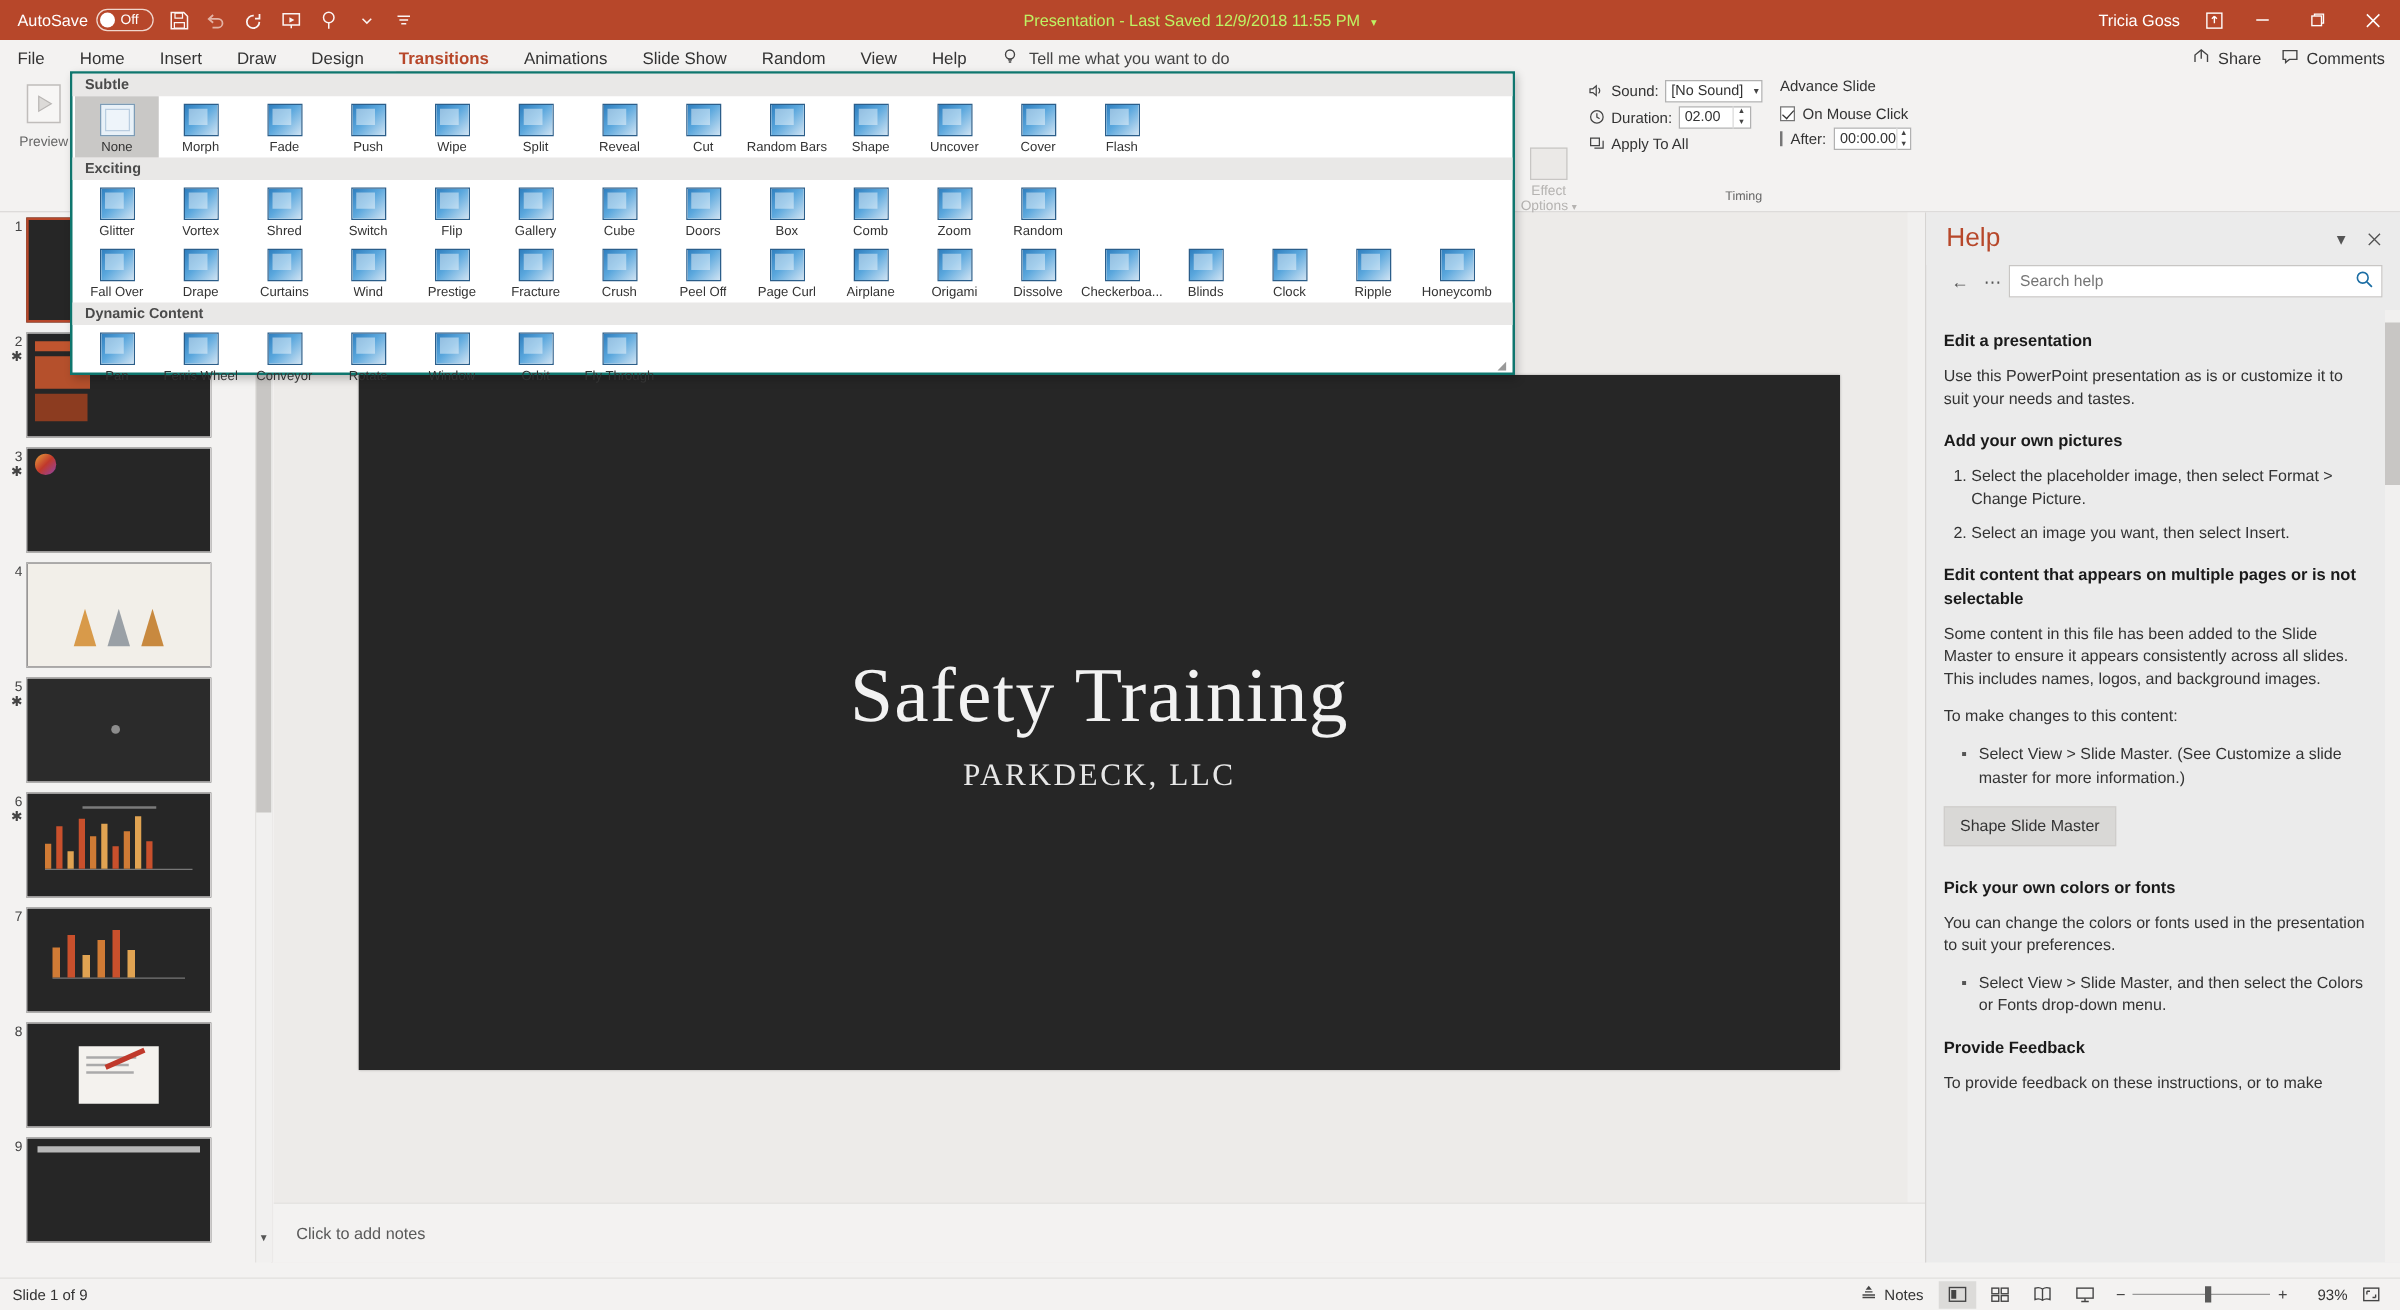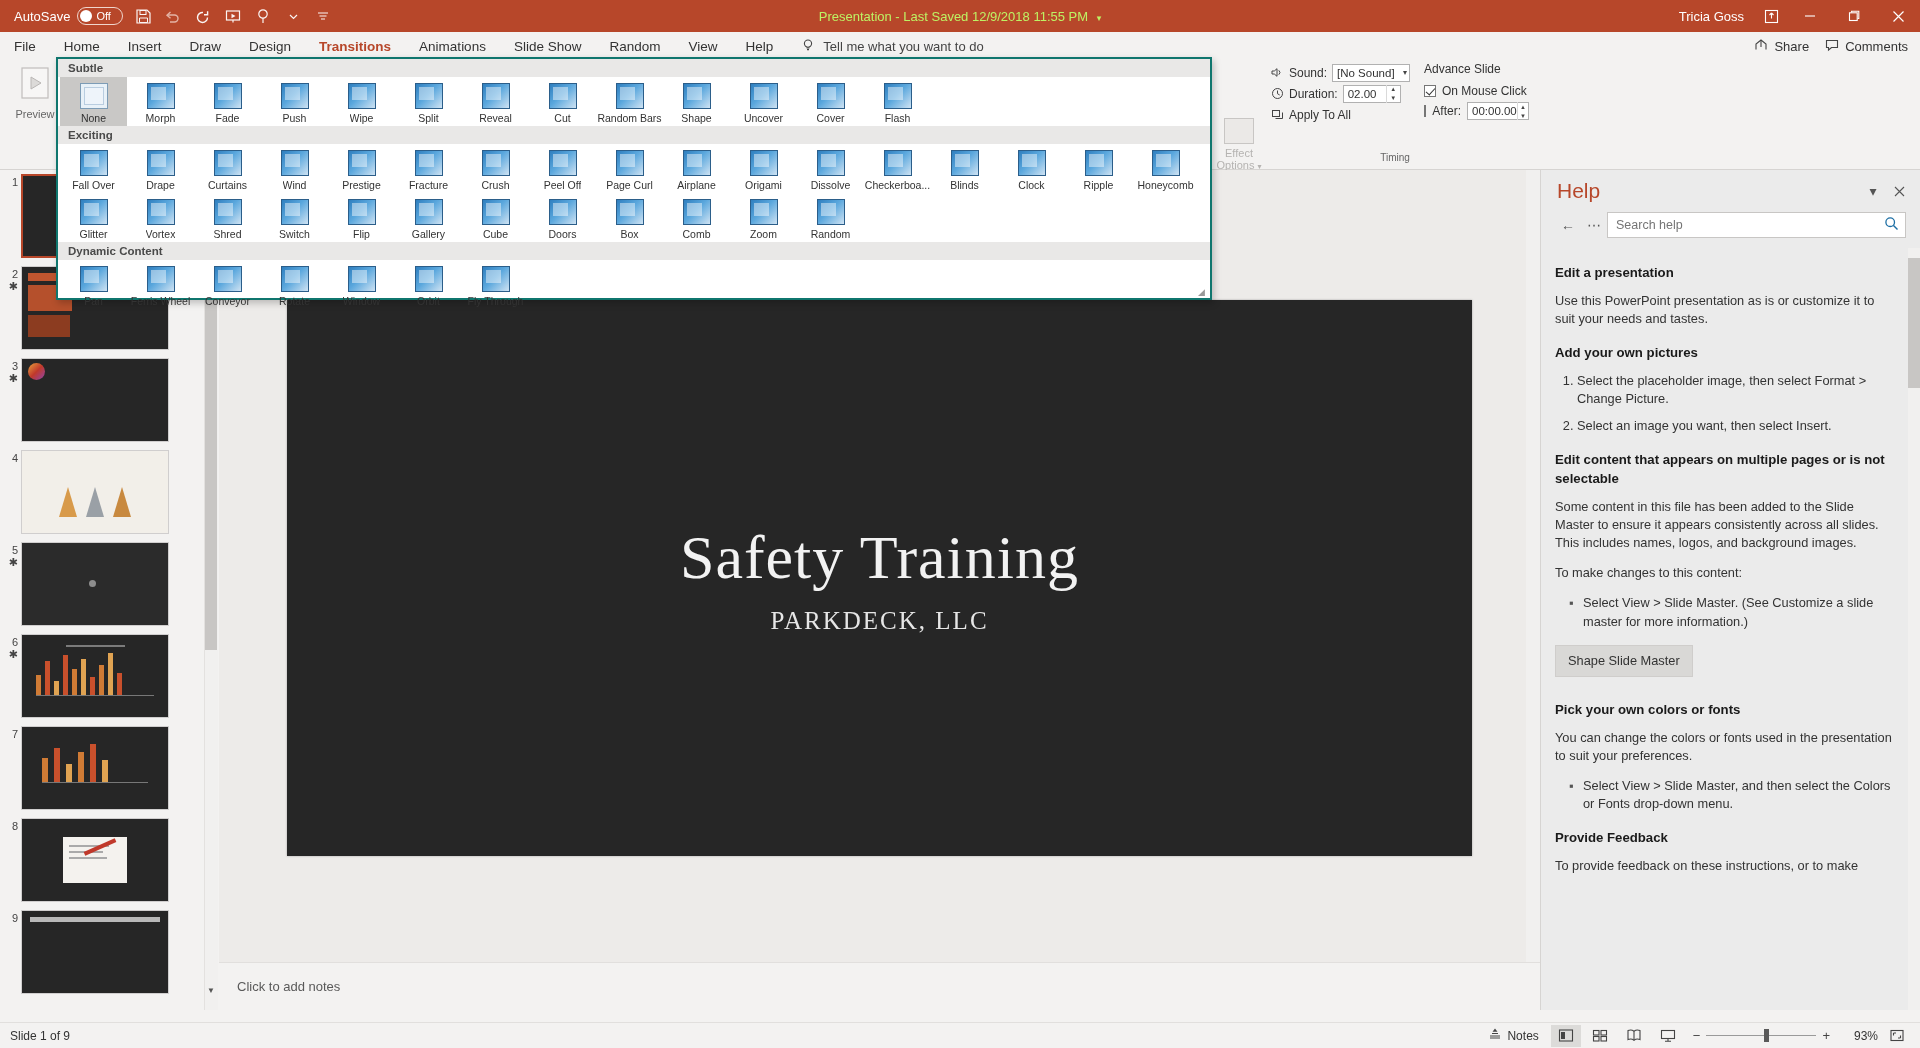--- a/index.html
+++ b/index.html
@@ -574,20 +574,106 @@
             <div class="gal-caption">Flash</div>
           </div>
         </div>
         <div class="gal-header">Exciting</div>
         <div class="gal-row">
           <div class="gal-item">
             <div class="gal-thumb">
               <div style="position:absolute;inset:0;background:linear-gradient(135deg,#2f7fbf 0%,#5aa7dd 45%,#cfe3f3 100%);"></div>
               <div style="position:absolute;left:3px;top:3px;right:8px;bottom:8px;background:rgba(255,255,255,.45);"></div>
             </div>
+            <div class="gal-caption">Glitter</div>
+          </div>
+          <div class="gal-item">
+            <div class="gal-thumb">
+              <div style="position:absolute;inset:0;background:linear-gradient(135deg,#2f7fbf 0%,#5aa7dd 45%,#cfe3f3 100%);"></div>
+              <div style="position:absolute;left:3px;top:3px;right:8px;bottom:8px;background:rgba(255,255,255,.45);"></div>
+            </div>
+            <div class="gal-caption">Vortex</div>
+          </div>
+          <div class="gal-item">
+            <div class="gal-thumb">
+              <div style="position:absolute;inset:0;background:linear-gradient(135deg,#2f7fbf 0%,#5aa7dd 45%,#cfe3f3 100%);"></div>
+              <div style="position:absolute;left:3px;top:3px;right:8px;bottom:8px;background:rgba(255,255,255,.45);"></div>
+            </div>
+            <div class="gal-caption">Shred</div>
+          </div>
+          <div class="gal-item">
+            <div class="gal-thumb">
+              <div style="position:absolute;inset:0;background:linear-gradient(135deg,#2f7fbf 0%,#5aa7dd 45%,#cfe3f3 100%);"></div>
+              <div style="position:absolute;left:3px;top:3px;right:8px;bottom:8px;background:rgba(255,255,255,.45);"></div>
+            </div>
+            <div class="gal-caption">Switch</div>
+          </div>
+          <div class="gal-item">
+            <div class="gal-thumb">
+              <div style="position:absolute;inset:0;background:linear-gradient(135deg,#2f7fbf 0%,#5aa7dd 45%,#cfe3f3 100%);"></div>
+              <div style="position:absolute;left:3px;top:3px;right:8px;bottom:8px;background:rgba(255,255,255,.45);"></div>
+            </div>
+            <div class="gal-caption">Flip</div>
+          </div>
+          <div class="gal-item">
+            <div class="gal-thumb">
+              <div style="position:absolute;inset:0;background:linear-gradient(135deg,#2f7fbf 0%,#5aa7dd 45%,#cfe3f3 100%);"></div>
+              <div style="position:absolute;left:3px;top:3px;right:8px;bottom:8px;background:rgba(255,255,255,.45);"></div>
+            </div>
+            <div class="gal-caption">Gallery</div>
+          </div>
+          <div class="gal-item">
+            <div class="gal-thumb">
+              <div style="position:absolute;inset:0;background:linear-gradient(135deg,#2f7fbf 0%,#5aa7dd 45%,#cfe3f3 100%);"></div>
+              <div style="position:absolute;left:3px;top:3px;right:8px;bottom:8px;background:rgba(255,255,255,.45);"></div>
+            </div>
+            <div class="gal-caption">Cube</div>
+          </div>
+          <div class="gal-item">
+            <div class="gal-thumb">
+              <div style="position:absolute;inset:0;background:linear-gradient(135deg,#2f7fbf 0%,#5aa7dd 45%,#cfe3f3 100%);"></div>
+              <div style="position:absolute;left:3px;top:3px;right:8px;bottom:8px;background:rgba(255,255,255,.45);"></div>
+            </div>
+            <div class="gal-caption">Doors</div>
+          </div>
+          <div class="gal-item">
+            <div class="gal-thumb">
+              <div style="position:absolute;inset:0;background:linear-gradient(135deg,#2f7fbf 0%,#5aa7dd 45%,#cfe3f3 100%);"></div>
+              <div style="position:absolute;left:3px;top:3px;right:8px;bottom:8px;background:rgba(255,255,255,.45);"></div>
+            </div>
+            <div class="gal-caption">Box</div>
+          </div>
+          <div class="gal-item">
+            <div class="gal-thumb">
+              <div style="position:absolute;inset:0;background:linear-gradient(135deg,#2f7fbf 0%,#5aa7dd 45%,#cfe3f3 100%);"></div>
+              <div style="position:absolute;left:3px;top:3px;right:8px;bottom:8px;background:rgba(255,255,255,.45);"></div>
+            </div>
+            <div class="gal-caption">Comb</div>
+          </div>
+          <div class="gal-item">
+            <div class="gal-thumb">
+              <div style="position:absolute;inset:0;background:linear-gradient(135deg,#2f7fbf 0%,#5aa7dd 45%,#cfe3f3 100%);"></div>
+              <div style="position:absolute;left:3px;top:3px;right:8px;bottom:8px;background:rgba(255,255,255,.45);"></div>
+            </div>
+            <div class="gal-caption">Zoom</div>
+          </div>
+          <div class="gal-item">
+            <div class="gal-thumb">
+              <div style="position:absolute;inset:0;background:linear-gradient(135deg,#2f7fbf 0%,#5aa7dd 45%,#cfe3f3 100%);"></div>
+              <div style="position:absolute;left:3px;top:3px;right:8px;bottom:8px;background:rgba(255,255,255,.45);"></div>
+            </div>
+            <div class="gal-caption">Random</div>
+          </div>
+        </div>
+        <div class="gal-row">
+          <div class="gal-item">
+            <div class="gal-thumb">
+              <div style="position:absolute;inset:0;background:linear-gradient(135deg,#2f7fbf 0%,#5aa7dd 45%,#cfe3f3 100%);"></div>
+              <div style="position:absolute;left:3px;top:3px;right:8px;bottom:8px;background:rgba(255,255,255,.45);"></div>
+            </div>
             <div class="gal-caption">Fall Over</div>
           </div>
           <div class="gal-item">
             <div class="gal-thumb">
               <div style="position:absolute;inset:0;background:linear-gradient(135deg,#2f7fbf 0%,#5aa7dd 45%,#cfe3f3 100%);"></div>
               <div style="position:absolute;left:3px;top:3px;right:8px;bottom:8px;background:rgba(255,255,255,.45);"></div>
             </div>
             <div class="gal-caption">Drape</div>
           </div>
           <div class="gal-item">
@@ -687,106 +773,20 @@
               <div style="position:absolute;left:3px;top:3px;right:8px;bottom:8px;background:rgba(255,255,255,.45);"></div>
             </div>
             <div class="gal-caption">Ripple</div>
           </div>
           <div class="gal-item">
             <div class="gal-thumb">
               <div style="position:absolute;inset:0;background:linear-gradient(135deg,#2f7fbf 0%,#5aa7dd 45%,#cfe3f3 100%);"></div>
               <div style="position:absolute;left:3px;top:3px;right:8px;bottom:8px;background:rgba(255,255,255,.45);"></div>
             </div>
             <div class="gal-caption">Honeycomb</div>
-          </div>
-        </div>
-        <div class="gal-row">
-          <div class="gal-item">
-            <div class="gal-thumb">
-              <div style="position:absolute;inset:0;background:linear-gradient(135deg,#2f7fbf 0%,#5aa7dd 45%,#cfe3f3 100%);"></div>
-              <div style="position:absolute;left:3px;top:3px;right:8px;bottom:8px;background:rgba(255,255,255,.45);"></div>
-            </div>
-            <div class="gal-caption">Glitter</div>
-          </div>
-          <div class="gal-item">
-            <div class="gal-thumb">
-              <div style="position:absolute;inset:0;background:linear-gradient(135deg,#2f7fbf 0%,#5aa7dd 45%,#cfe3f3 100%);"></div>
-              <div style="position:absolute;left:3px;top:3px;right:8px;bottom:8px;background:rgba(255,255,255,.45);"></div>
-            </div>
-            <div class="gal-caption">Vortex</div>
-          </div>
-          <div class="gal-item">
-            <div class="gal-thumb">
-              <div style="position:absolute;inset:0;background:linear-gradient(135deg,#2f7fbf 0%,#5aa7dd 45%,#cfe3f3 100%);"></div>
-              <div style="position:absolute;left:3px;top:3px;right:8px;bottom:8px;background:rgba(255,255,255,.45);"></div>
-            </div>
-            <div class="gal-caption">Shred</div>
-          </div>
-          <div class="gal-item">
-            <div class="gal-thumb">
-              <div style="position:absolute;inset:0;background:linear-gradient(135deg,#2f7fbf 0%,#5aa7dd 45%,#cfe3f3 100%);"></div>
-              <div style="position:absolute;left:3px;top:3px;right:8px;bottom:8px;background:rgba(255,255,255,.45);"></div>
-            </div>
-            <div class="gal-caption">Switch</div>
-          </div>
-          <div class="gal-item">
-            <div class="gal-thumb">
-              <div style="position:absolute;inset:0;background:linear-gradient(135deg,#2f7fbf 0%,#5aa7dd 45%,#cfe3f3 100%);"></div>
-              <div style="position:absolute;left:3px;top:3px;right:8px;bottom:8px;background:rgba(255,255,255,.45);"></div>
-            </div>
-            <div class="gal-caption">Flip</div>
-          </div>
-          <div class="gal-item">
-            <div class="gal-thumb">
-              <div style="position:absolute;inset:0;background:linear-gradient(135deg,#2f7fbf 0%,#5aa7dd 45%,#cfe3f3 100%);"></div>
-              <div style="position:absolute;left:3px;top:3px;right:8px;bottom:8px;background:rgba(255,255,255,.45);"></div>
-            </div>
-            <div class="gal-caption">Gallery</div>
-          </div>
-          <div class="gal-item">
-            <div class="gal-thumb">
-              <div style="position:absolute;inset:0;background:linear-gradient(135deg,#2f7fbf 0%,#5aa7dd 45%,#cfe3f3 100%);"></div>
-              <div style="position:absolute;left:3px;top:3px;right:8px;bottom:8px;background:rgba(255,255,255,.45);"></div>
-            </div>
-            <div class="gal-caption">Cube</div>
-          </div>
-          <div class="gal-item">
-            <div class="gal-thumb">
-              <div style="position:absolute;inset:0;background:linear-gradient(135deg,#2f7fbf 0%,#5aa7dd 45%,#cfe3f3 100%);"></div>
-              <div style="position:absolute;left:3px;top:3px;right:8px;bottom:8px;background:rgba(255,255,255,.45);"></div>
-            </div>
-            <div class="gal-caption">Doors</div>
-          </div>
-          <div class="gal-item">
-            <div class="gal-thumb">
-              <div style="position:absolute;inset:0;background:linear-gradient(135deg,#2f7fbf 0%,#5aa7dd 45%,#cfe3f3 100%);"></div>
-              <div style="position:absolute;left:3px;top:3px;right:8px;bottom:8px;background:rgba(255,255,255,.45);"></div>
-            </div>
-            <div class="gal-caption">Box</div>
-          </div>
-          <div class="gal-item">
-            <div class="gal-thumb">
-              <div style="position:absolute;inset:0;background:linear-gradient(135deg,#2f7fbf 0%,#5aa7dd 45%,#cfe3f3 100%);"></div>
-              <div style="position:absolute;left:3px;top:3px;right:8px;bottom:8px;background:rgba(255,255,255,.45);"></div>
-            </div>
-            <div class="gal-caption">Comb</div>
-          </div>
-          <div class="gal-item">
-            <div class="gal-thumb">
-              <div style="position:absolute;inset:0;background:linear-gradient(135deg,#2f7fbf 0%,#5aa7dd 45%,#cfe3f3 100%);"></div>
-              <div style="position:absolute;left:3px;top:3px;right:8px;bottom:8px;background:rgba(255,255,255,.45);"></div>
-            </div>
-            <div class="gal-caption">Zoom</div>
-          </div>
-          <div class="gal-item">
-            <div class="gal-thumb">
-              <div style="position:absolute;inset:0;background:linear-gradient(135deg,#2f7fbf 0%,#5aa7dd 45%,#cfe3f3 100%);"></div>
-              <div style="position:absolute;left:3px;top:3px;right:8px;bottom:8px;background:rgba(255,255,255,.45);"></div>
-            </div>
-            <div class="gal-caption">Random</div>
           </div>
         </div>
         <div class="gal-header">Dynamic Content</div>
         <div class="gal-row">
           <div class="gal-item">
             <div class="gal-thumb">
               <div style="position:absolute;inset:0;background:linear-gradient(135deg,#2f7fbf 0%,#5aa7dd 45%,#cfe3f3 100%);"></div>
               <div style="position:absolute;left:3px;top:3px;right:8px;bottom:8px;background:rgba(255,255,255,.45);"></div>
             </div>
             <div class="gal-caption">Pan</div>

